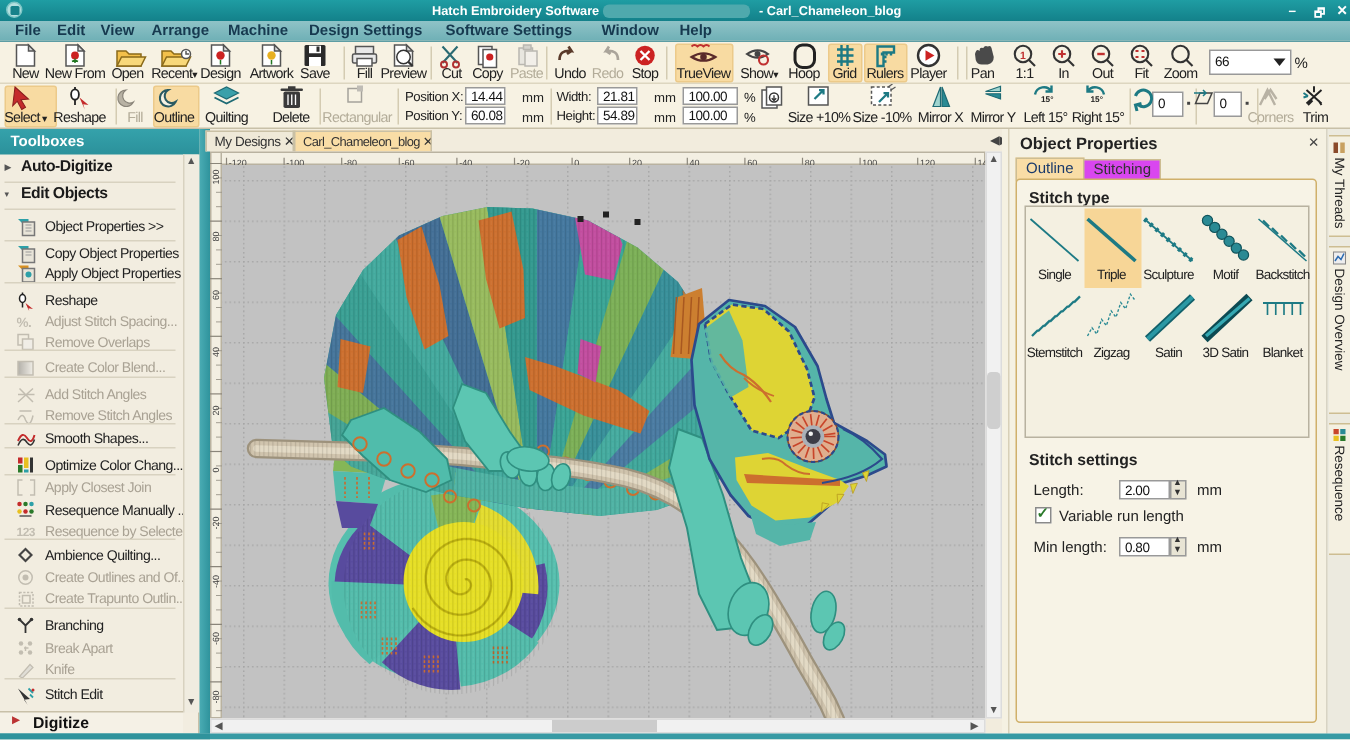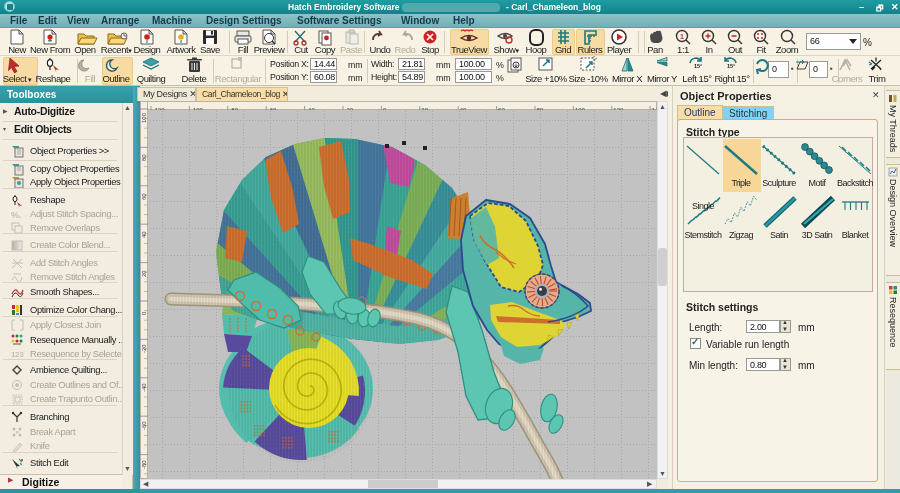--- a/index.html
+++ b/index.html
@@ -24,21 +24,21 @@
   .lpitem { left:0; width:122px; height:13px; font-size:9.4px; letter-spacing:-0.35px; color:#222; white-space:nowrap; }
   .lpitem.g { color:#a9a294; }
   .lpsep { left:3px; width:114px; height:1px; background:#d8d2c0; }
   .ic { left:11px; width:13px; height:13px; }
   .tx { left:30px; top:0px; }
 
   #canvaszone { left:140px; top:86px; width:528px; height:403px; background:#f2ecdd; }
   .ctab { top:1px; height:14px; font-size:9px; letter-spacing:-0.3px; color:#333; background:#efe9d8; border:1px solid #c9c0a5; border-bottom:none; padding:1px 4px 0 5px; white-space:nowrap; }
 
   #rp { left:668px; top:86px; width:216px; height:403px; background:#f5f1e2; }
-  .rtab { font-size:10px; color:#333; border:1px solid #cdbd92; padding:1px 6px 2px 6px; background:#7dd3fc; }
+  .rtab { font-size:10px; color:#333; border:1px solid #cdbd92; padding:1px 6px 2px 6px; background:#d946ef; }
 
   #vtabs { left:884px; top:86px; width:16px; height:403px; background:#eceadf; border-left:1px solid #d8d4c4; }
   .vtab { left:1px; width:15px; background:#f4f0e1; border:1px solid #cdbd92; border-left:none; font-size:9px; color:#222; }
   .vt { writing-mode:vertical-rl; }
 </style>
 </head>
 <body>
 <div id="app">
 
   <div id="titlebar">
@@ -843,21 +843,21 @@
             <path d="M81 88 L111 60" stroke="#2a98a4" stroke-width="2.6"></path>
             <path d="M119 88 L149 60" stroke="#0c4a52" stroke-width="6"></path>
             <path d="M120 86 L149 61" stroke="#35a8b2" stroke-width="2.2"></path>
             <path d="M158 64 h27" stroke="#1d7a84" stroke-width="1.3"></path>
             <path d="M161.0 64 v8" stroke="#1d7a84" stroke-width="1.1"></path>
             <path d="M166.5 64 v8" stroke="#1d7a84" stroke-width="1.1"></path>
             <path d="M172.0 64 v8" stroke="#1d7a84" stroke-width="1.1"></path>
             <path d="M177.5 64 v8" stroke="#1d7a84" stroke-width="1.1"></path>
             <path d="M183.0 64 v8" stroke="#1d7a84" stroke-width="1.1"></path>
           </svg></div>
-        <div style="left:-1px;top:40px;width:40px;text-align:center;font-size:9px;letter-spacing:-0.5px;color:#222;white-space:nowrap;overflow:hidden;margin-top:23px;">Single</div>
+        <div style="left:-1px;top:40px;width:40px;text-align:center;font-size:9px;letter-spacing:-0.5px;color:#222;white-space:nowrap;overflow:hidden;">Single</div>
         <div style="left:37px;top:40px;width:40px;text-align:center;font-size:9px;letter-spacing:-0.5px;color:#222;white-space:nowrap;overflow:hidden;">Triple</div>
         <div style="left:75px;top:40px;width:40px;text-align:center;font-size:9px;letter-spacing:-0.5px;color:#222;white-space:nowrap;overflow:hidden;">Sculpture</div>
         <div style="left:113px;top:40px;width:40px;text-align:center;font-size:9px;letter-spacing:-0.5px;color:#222;white-space:nowrap;overflow:hidden;">Motif</div>
         <div style="left:151px;top:40px;width:40px;text-align:center;font-size:9px;letter-spacing:-0.5px;color:#222;white-space:nowrap;overflow:hidden;">Backstitch</div>
         <div style="left:-1px;top:92px;width:40px;text-align:center;font-size:9px;letter-spacing:-0.5px;color:#222;white-space:nowrap;overflow:hidden;">Stemstitch</div>
         <div style="left:37px;top:92px;width:40px;text-align:center;font-size:9px;letter-spacing:-0.5px;color:#222;white-space:nowrap;overflow:hidden;">Zigzag</div>
         <div style="left:75px;top:92px;width:40px;text-align:center;font-size:9px;letter-spacing:-0.5px;color:#222;white-space:nowrap;overflow:hidden;">Satin</div>
         <div style="left:113px;top:92px;width:40px;text-align:center;font-size:9px;letter-spacing:-0.5px;color:#222;white-space:nowrap;overflow:hidden;">3D Satin</div>
         <div style="left:151px;top:92px;width:40px;text-align:center;font-size:9px;letter-spacing:-0.5px;color:#222;white-space:nowrap;overflow:hidden;">Blanket</div>
       </div>

